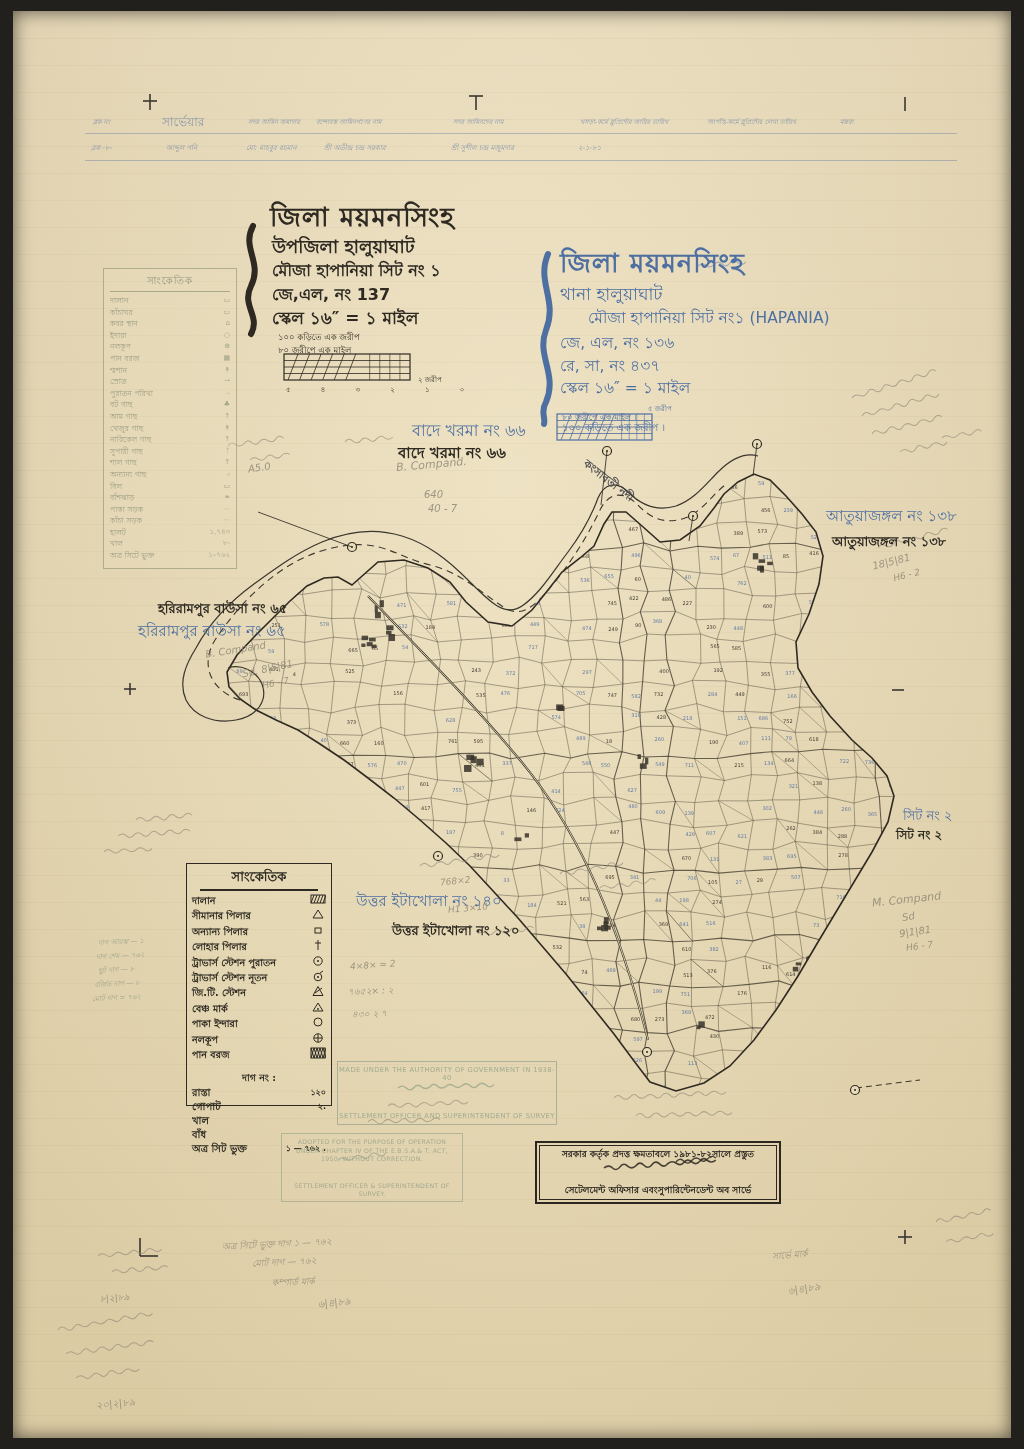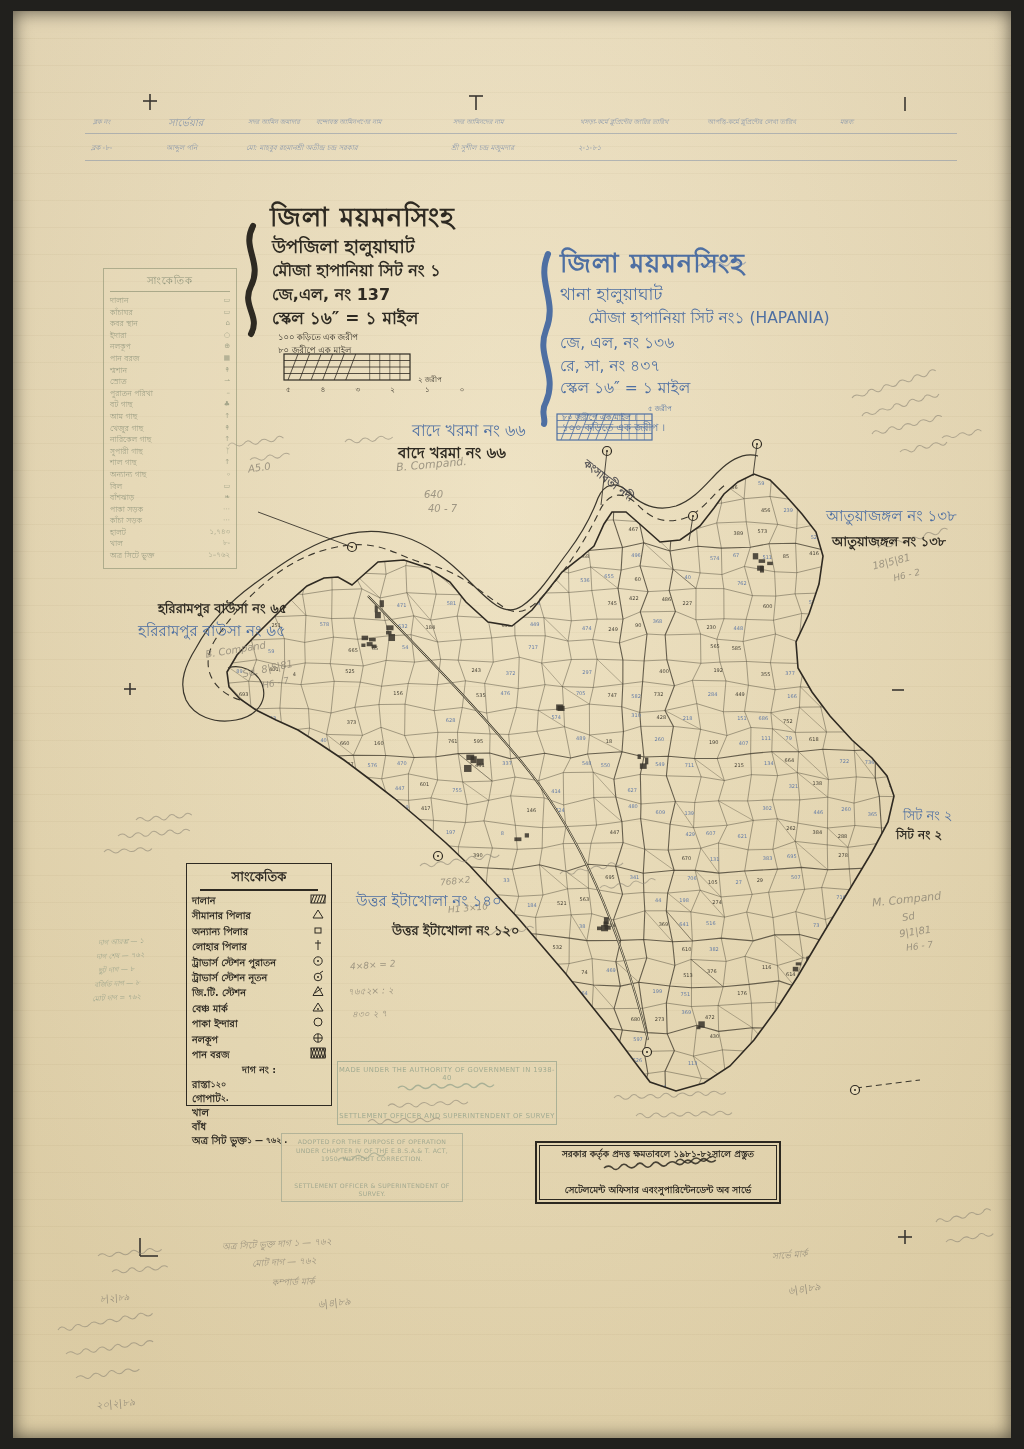--- a/index.html
+++ b/index.html
@@ -28,22 +28,22 @@
      border-bottom:1px solid rgba(130,136,106,.6);margin-bottom:3px;padding-bottom:1px;}
   #legend-faded .row{display:flex;justify-content:space-between;align-items:center;
      font-size:7.6px;line-height:11.6px;opacity:.85;}
   #legend-faded .sym{font-size:7px;opacity:.9;}
   #legend-main{left:186px;top:863px;width:146px;height:243px;
      border:1.6px solid #2e2a22;padding:3px 5px;background:rgba(236,224,191,.2);}
   #legend-main .lg-title{text-align:center;font-size:13px;font-weight:bold;color:#2e2a22;
      border-bottom:2px solid #2e2a22;margin:0 8px 2px 8px;padding-bottom:1px;}
   #legend-main .row{display:flex;justify-content:space-between;align-items:center;
      font-size:9.6px;line-height:13.4px;color:#2e2a22;font-weight:bold;}
-  #legend-main .xrow{display:flex;gap:0;font-size:10px;line-height:14px;color:#2e2a22;font-weight:bold;}
-  #legend-main .dag{font-size:9.5px;color:#2e2a22;text-align:center;margin-top:1px;font-weight:bold;}
+  #legend-main .xrow{display:flex;gap:0;font-size:10px;line-height:14px;color:#2e2a22;font-weight:bold;justify-content:space-between;}
+  #legend-main .dag{font-size:9.5px;color:#2e2a22;text-align:center;margin-top:9px;font-weight:bold;}
   
   .stamp{position:absolute;z-index:3;box-sizing:border-box;text-align:center;}
   #stamp-authority{left:337px;top:1061px;width:220px;height:64px;color:#9aa68e;
      border:1.4px solid rgba(154,166,142,.85);opacity:.9;}
   #stamp-authority .s1{font-size:6.8px;letter-spacing:.4px;margin-top:4px;}
   #stamp-authority .s2{font-size:6.8px;letter-spacing:.4px;position:absolute;bottom:4px;width:100%;}
   #stamp-adopted{left:281px;top:1133px;width:182px;height:69px;color:#98a28b;
      border:1.4px solid rgba(148,158,138,.7);opacity:.85;}
   #stamp-adopted div{font-size:6.2px;letter-spacing:.3px;line-height:8.5px;}
   #stamp-adopted .gap{height:18px;}
@@ -847,41 +847,41 @@
       <path d="M338,1160 q4,-3.3 8,0 q4,3.7 8,0 q4,-3.5 8,0 q4,4.9 8,0 q4,-4.0 8,0 q4,4.1 8,0" fill="none" stroke="#98a28b" stroke-width="1.2" opacity="0.7" transform="rotate(-8 338 1160)"></path>
       <path d="M604,1168 q4,-3.2 8,0 q4,4.8 8,0 q4,-4.8 8,0 q4,3.6 8,0 q4,-4.8 8,0 q4,4.6 8,0 q4,-4.5 8,0 q4,4.6 8,0 q4,-3.1 8,0 q4,4.0 8,0 q4,-4.1 8,0 q4,4.0 8,0 q4,-4.8 8,0 q4,3.1 8,0" fill="none" stroke="#2c2820" stroke-width="1.6" opacity="0.85" transform="rotate(-4 604 1168)"></path>
       <path d="M676,1162 q4,-4.5 8,0 q4,4.7 8,0 q4,-3.8 8,0 q4,4.3 8,0 q4,-3.7 8,0" fill="none" stroke="#2c2820" stroke-width="1.4" opacity="0.85" transform="rotate(-6 676 1162)"></path>
     </svg>
 
   <div id="header-table">
       <div class="abs" style="left: 85px; top: 133px; width: 872px; height: 0px; border-top: 1px solid rgba(110, 130, 165, 0.45); z-index: 3;"></div>
       <div class="abs" style="left: 85px; top: 160px; width: 872px; height: 0px; border-top: 1px solid rgba(110, 130, 165, 0.45); z-index: 3;"></div>
       <div class="abs txt" style="left: 93px; top: 119px; width: 75px; font-size: 6.4px; color: rgb(109, 131, 166); opacity: 0.75; white-space: normal; line-height: 7px; font-style: italic;">ব্লক নং</div>
       <div class="abs txt" style="left: 91px; top: 142px; font-size: 7px; color: rgb(109, 131, 166); opacity: 0.8; font-style: italic;">ব্লক -৮-</div>
-      <div class="abs txt" style="left: 168px; top: 119px; width: 80px; font-size: 10px; color: rgb(109, 131, 166); opacity: 0.75; white-space: normal; line-height: 7px; font-style: italic;">সার্ভেয়ার</div>
+      <div class="abs txt" style="left: 162px; top: 119px; width: 80px; font-size: 12px; color: rgb(109, 131, 166); opacity: 0.75; white-space: normal; line-height: 7px; ">সার্ভেয়ার</div>
       <div class="abs txt" style="left: 166px; top: 142px; font-size: 7px; color: rgb(109, 131, 166); opacity: 0.8; font-style: italic;">আব্দুল গনি</div>
       <div class="abs txt" style="left: 248px; top: 119px; width: 68px; font-size: 6.4px; color: rgb(109, 131, 166); opacity: 0.75; white-space: normal; line-height: 7px; font-style: italic;">সদর আমিন জমাদার</div>
       <div class="abs txt" style="left: 246px; top: 142px; font-size: 7px; color: rgb(109, 131, 166); opacity: 0.8; font-style: italic;">মো: মাহবুব রহমান</div>
       <div class="abs txt" style="left: 316px; top: 119px; width: 137px; font-size: 6.4px; color: rgb(109, 131, 166); opacity: 0.75; white-space: normal; line-height: 7px; font-style: italic;">বন্দোবস্ত আমিনগণের নাম</div>
-      <div class="abs txt" style="left: 296px; top: 142px; font-size: 7px; color: rgb(109, 131, 166); opacity: 0.8; font-style: italic;">শ্রী অতীন্দ্র চন্দ্র সরকার</div>
+      <div class="abs txt" style="left: 324px; top: 142px; font-size: 7px; color: rgb(109, 131, 166); opacity: 0.8; font-style: italic;">শ্রী অতীন্দ্র চন্দ্র সরকার</div>
       <div class="abs txt" style="left: 453px; top: 119px; width: 127px; font-size: 6.4px; color: rgb(109, 131, 166); opacity: 0.75; white-space: normal; line-height: 7px; font-style: italic;">সদর আমিনদের নাম</div>
       <div class="abs txt" style="left: 451px; top: 142px; font-size: 7px; color: rgb(109, 131, 166); opacity: 0.8; font-style: italic;">শ্রী সুশীল চন্দ্র মজুমদার</div>
       <div class="abs txt" style="left: 580px; top: 119px; width: 128px; font-size: 6.4px; color: rgb(109, 131, 166); opacity: 0.75; white-space: normal; line-height: 7px; font-style: italic;">খসড়া-কর্মে ব্লুপ্রিন্টের জারির তারিখ</div>
       <div class="abs txt" style="left: 578px; top: 142px; font-size: 7px; color: rgb(109, 131, 166); opacity: 0.8; font-style: italic;">২-১-৮১</div>
       <div class="abs txt" style="left: 708px; top: 119px; width: 132px; font-size: 6.4px; color: rgb(109, 131, 166); opacity: 0.75; white-space: normal; line-height: 7px; ">আপত্তি-কর্মে ব্লুপ্রিন্টের লেখা তারিখ</div>
       <div class="abs txt" style="left: 840px; top: 119px; width: 120px; font-size: 6.4px; color: rgb(109, 131, 166); opacity: 0.75; white-space: normal; line-height: 7px; font-style: italic;">মন্তব্য</div>
     </div>
 
   <div>
     <div class="abs txt ink-black t-big" style="left:270px;top:197px;font-size:26px;">জিলা ময়মনসিংহ</div>
     <div class="abs txt ink-black" style="left:272px;top:233px;font-size:18px;font-weight:bold;">উপজিলা হালুয়াঘাট</div>
     <div class="abs txt ink-black" style="left:272px;top:258px;font-size:16px;font-weight:bold;">মৌজা হাপানিয়া সিট নং ১</div>
     <div class="abs txt ink-black" style="left:272px;top:282px;font-size:16px;font-weight:bold;">জে,এল, নং 137</div>
     <div class="abs txt ink-black" style="left:272px;top:305px;font-size:17px;font-weight:bold;">স্কেল ১৬″ = ১ মাইল</div>
-    <div class="abs txt ink-black" style="left:278px;top:331px;font-size:8.5px;font-family:Liberation Serif, serif;">১০০ কড়িতে এক জরীপ</div>
+    <div class="abs txt ink-black" style="left:278px;top:331px;font-size:8.5px;">১০০ কড়িতে এক জরীপ</div>
     <div class="abs txt ink-black" style="left:278px;top:344px;font-size:8.5px;">৮০ জরীপে এক মাইল</div>
     <div class="abs txt ink-black" style="left:286px;top:384px;font-size:7px;letter-spacing:14px;">৫ ৪ ৩ ২ ১ ০</div>
     <div class="abs txt ink-black" style="left:418px;top:374px;font-size:7px;">২ জরীপ</div>
   </div>
 
   <div>
     <div class="abs txt ink-blue t-big" style="left:560px;top:243px;font-size:26px;">জিলা ময়মনসিংহ</div>
     <div class="abs txt ink-blue" style="left:560px;top:281px;font-size:17px;">থানা হালুয়াঘাট</div>
     <div class="abs txt ink-blue" style="left:560px;top:306px;font-size:15.5px;margin-left:28px;">মৌজা হাপানিয়া সিট নং১ (HAPANIA)</div>
     <div class="abs txt ink-blue" style="left:560px;top:331px;font-size:15.5px;">জে, এল, নং ১৩৬</div>

